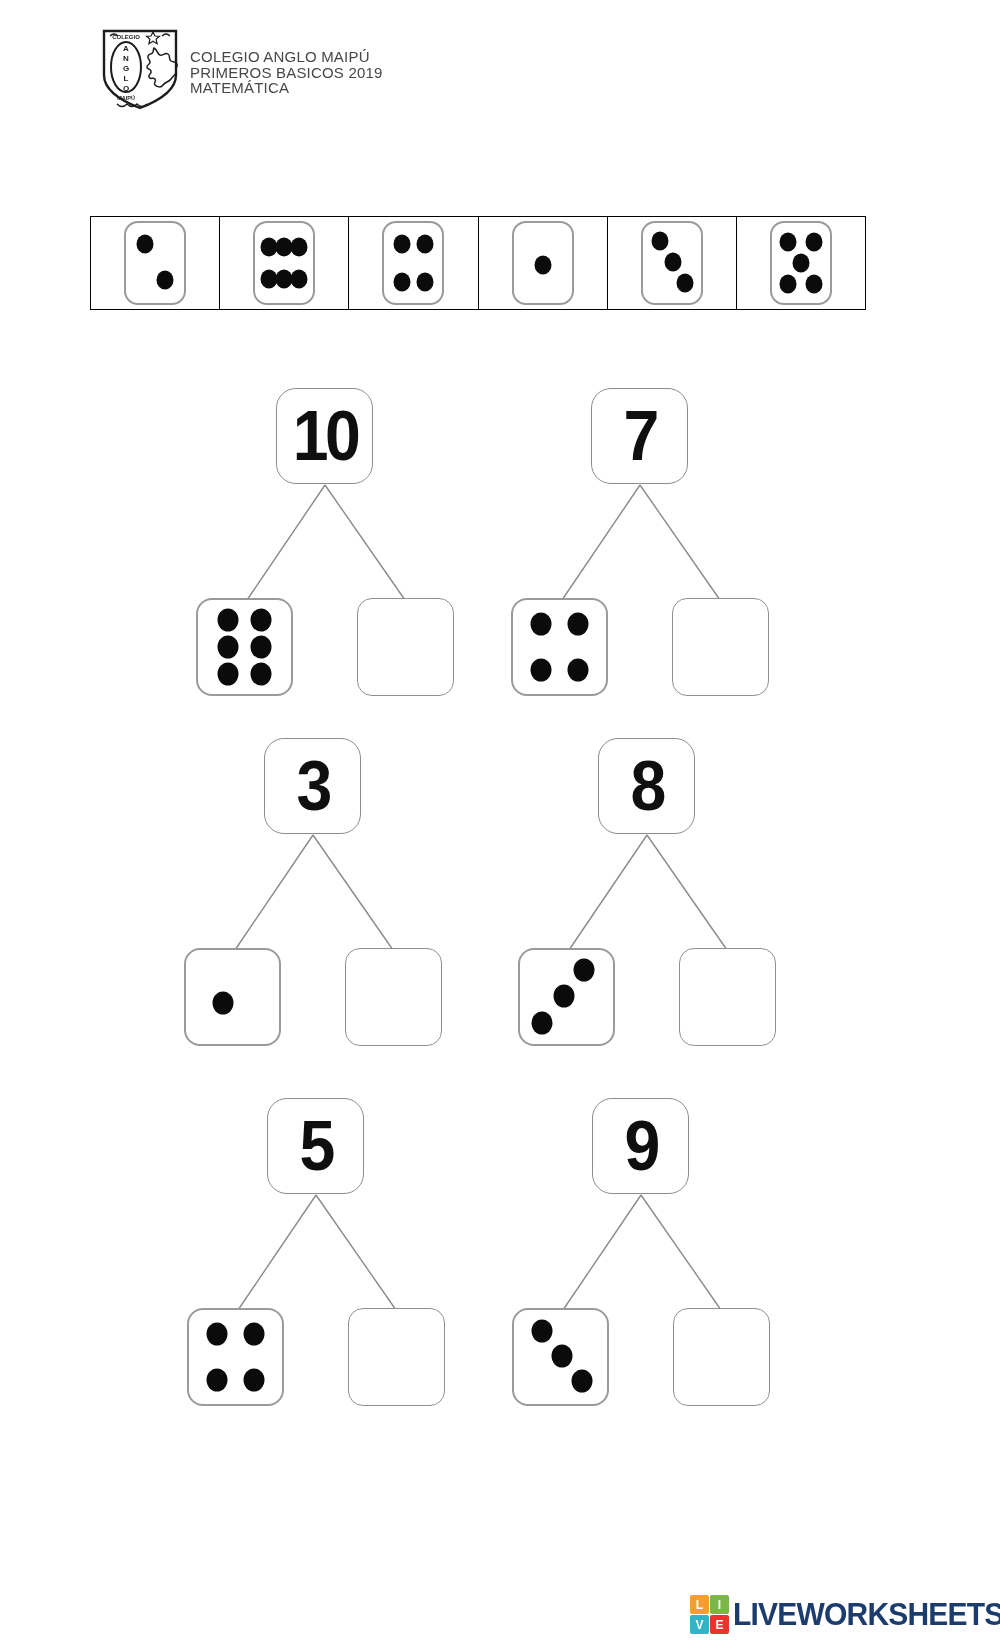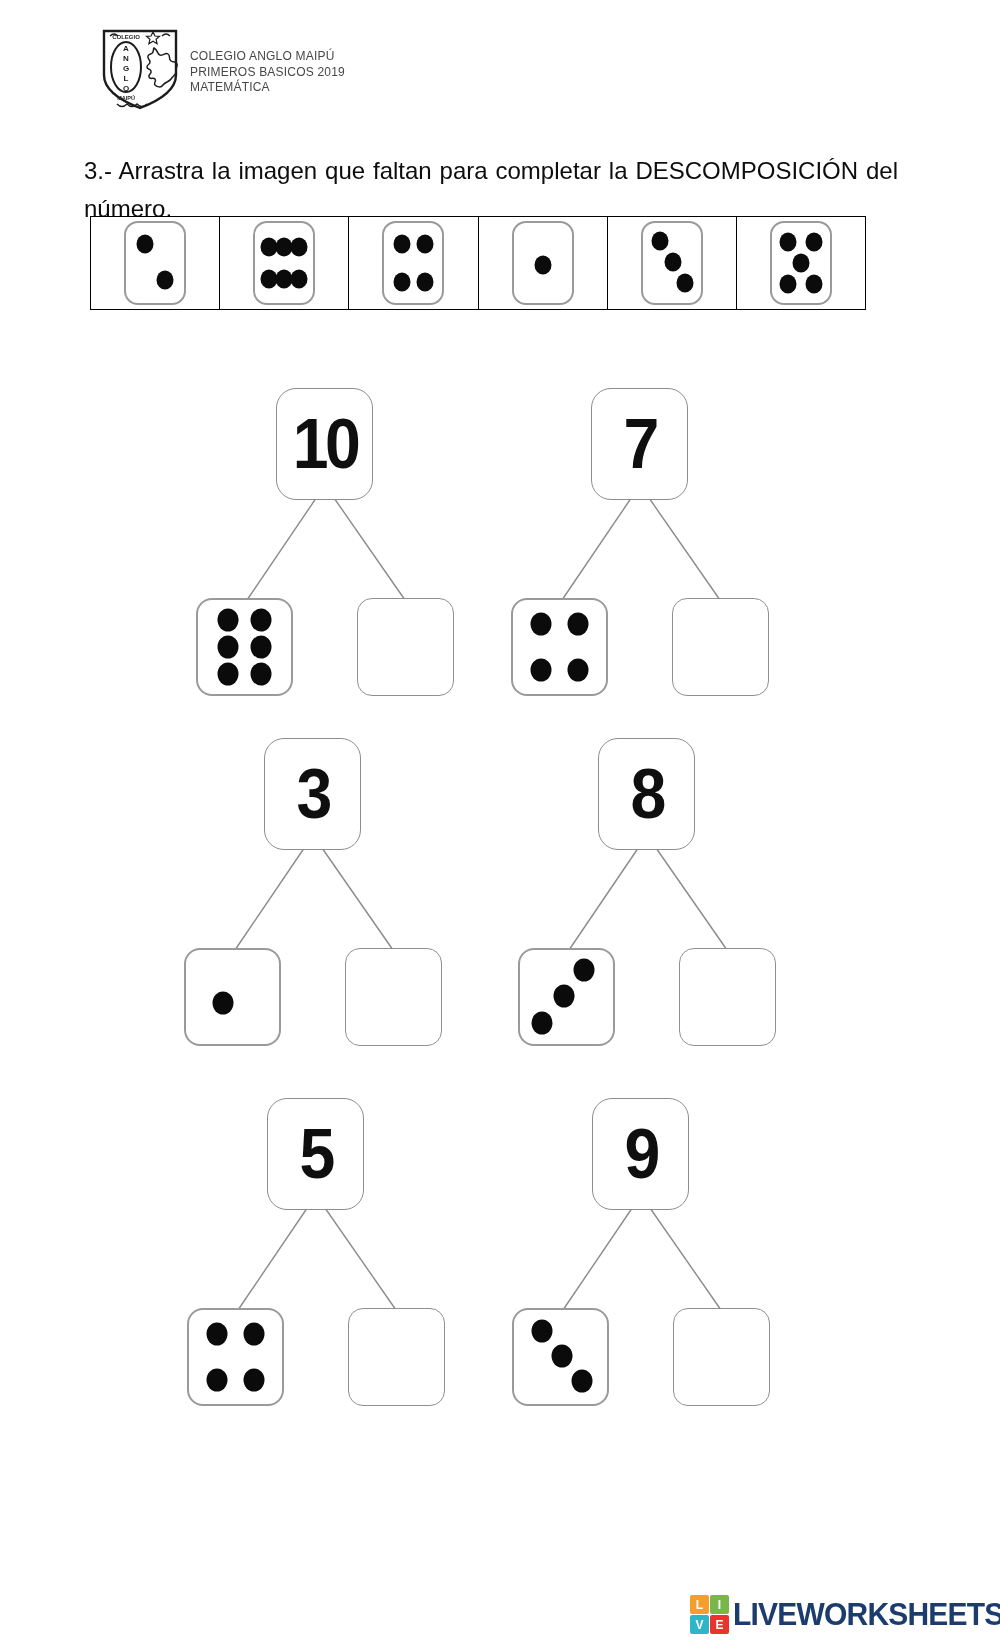--- a/index.html
+++ b/index.html
@@ -5,21 +5,21 @@
   html,body{margin:0;padding:0;background:#ffffff;}
   #canvas{
     position:relative;width:1000px;height:1643px;background:#ffffff;
     font-family:"Liberation Sans", sans-serif;overflow:hidden;
   }
 
   
   .crest{position:absolute;left:97px;top:24px;width:86px;height:88px;}
   .header-text{
     position:absolute;left:190px;top:49px;color:#474747;
-    font-size:12px;line-height:15.5px;font-weight:500;letter-spacing:.2px;
+    font-size:15px;line-height:15.5px;font-weight:500;letter-spacing:.2px;
   }
 
   
   .instruction{
     position:absolute;left:84px;top:128px;width:814px;
     font-size:24px;line-height:38px;color:#0d0d0d;text-align:justify;
   }
 
   
   .options-table{
@@ -44,21 +44,21 @@
   .dice-lg{width:97px;height:98px;border-radius:16px;}
   .dice-lg .dot{width:21px;height:23px;}
 
   
   .tree{position:absolute;width:270px;height:312px;}
   .tree-1{left:190px;top:388px;} .tree-2{left:505px;top:388px;}
   .tree-3{left:178px;top:738px;} .tree-4{left:512px;top:738px;}
   .tree-5{left:181px;top:1098px;} .tree-6{left:506px;top:1098px;}
   .tree-lines{position:absolute;left:0;top:0;}
   .num-node{
-    position:absolute;left:86px;top:0;width:97px;height:112px;background:#fff;
+    position:absolute;left:86px;top:0;width:97px;height:96px;background:#fff;
     border:1.6px solid #8d8d8d;border-radius:20px;box-sizing:border-box;
     display:flex;align-items:center;justify-content:center;
   }
   .num-node span{
     font-size:70px;font-weight:700;color:#0f0f0f;letter-spacing:-4px;
     line-height:1;transform:scaleX(.92);
   }
   .child{position:absolute;top:210px;width:97px;height:98px;box-sizing:border-box;}
   .child.left{left:6px;}
   .child.right{
@@ -104,21 +104,20 @@
              c1,3 -3,5 -5,8 c-2,3 -6,3 -8,6 c-2,3 -6,2 -8,0 c-2,-2 2,-4 0,-6 c-2,-2 -5,1 -6,-2
              c-1,-3 3,-3 2,-6 c-1,-3 -4,-1 -4,-4 c0,-3 3,-2 3,-5 c0,-3 -3,-3 -2,-6 c1,-3 4,-1 5,-4 c1,-3 0,-3 1,-4 z" fill="none" stroke="#1c1c1c" stroke-width="1.5"></path>
   </svg>
 
   <div class="header-text">
     <div>COLEGIO ANGLO MAIPÚ</div>
     <div>PRIMEROS BASICOS 2019</div>
     <div>MATEMÁTICA</div>
   </div>
 
-  <p class="instruction">3.- Arrastra la imagen que faltan para completar la DESCOMPOSICIÓN del número.</p>
 
   <div class="options-table">
       <div class="option-cell">
         <div class="dice">
           <span class="dot" style="left: 33%; top: 26%;"></span>
           <span class="dot" style="left: 67%; top: 71%;"></span>
         </div>
       </div>
       <div class="option-cell">
         <div class="dice">

